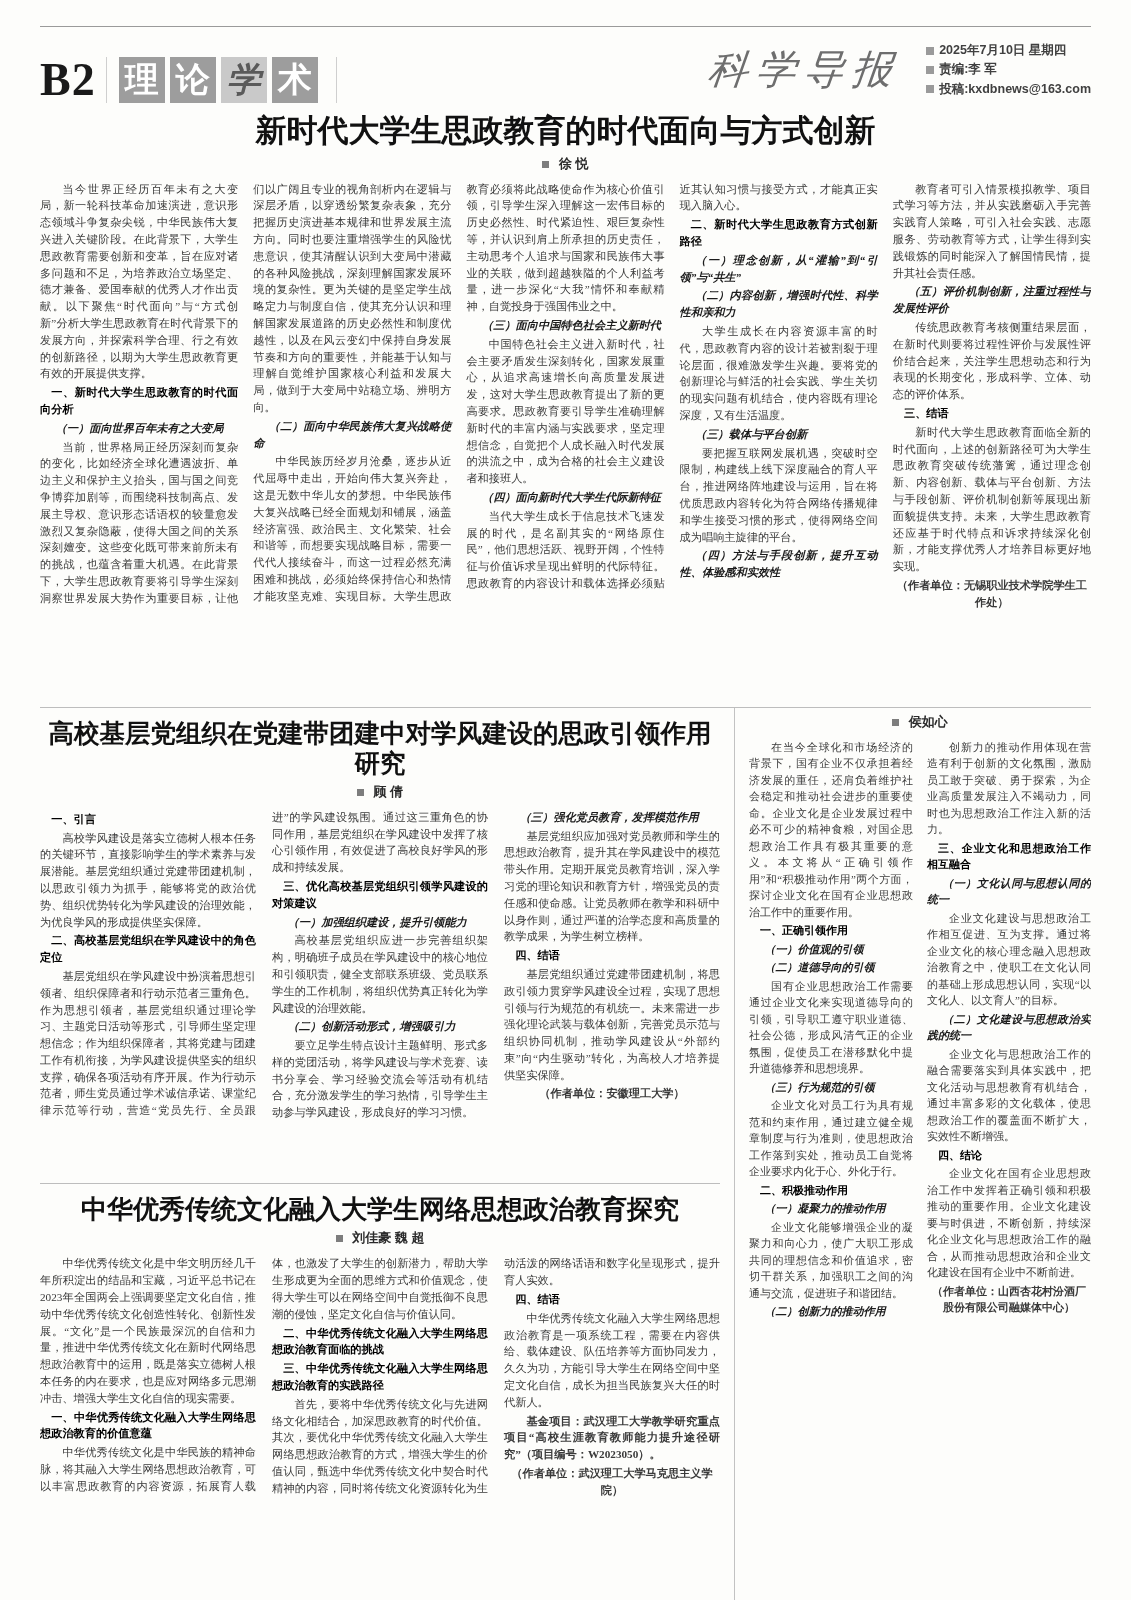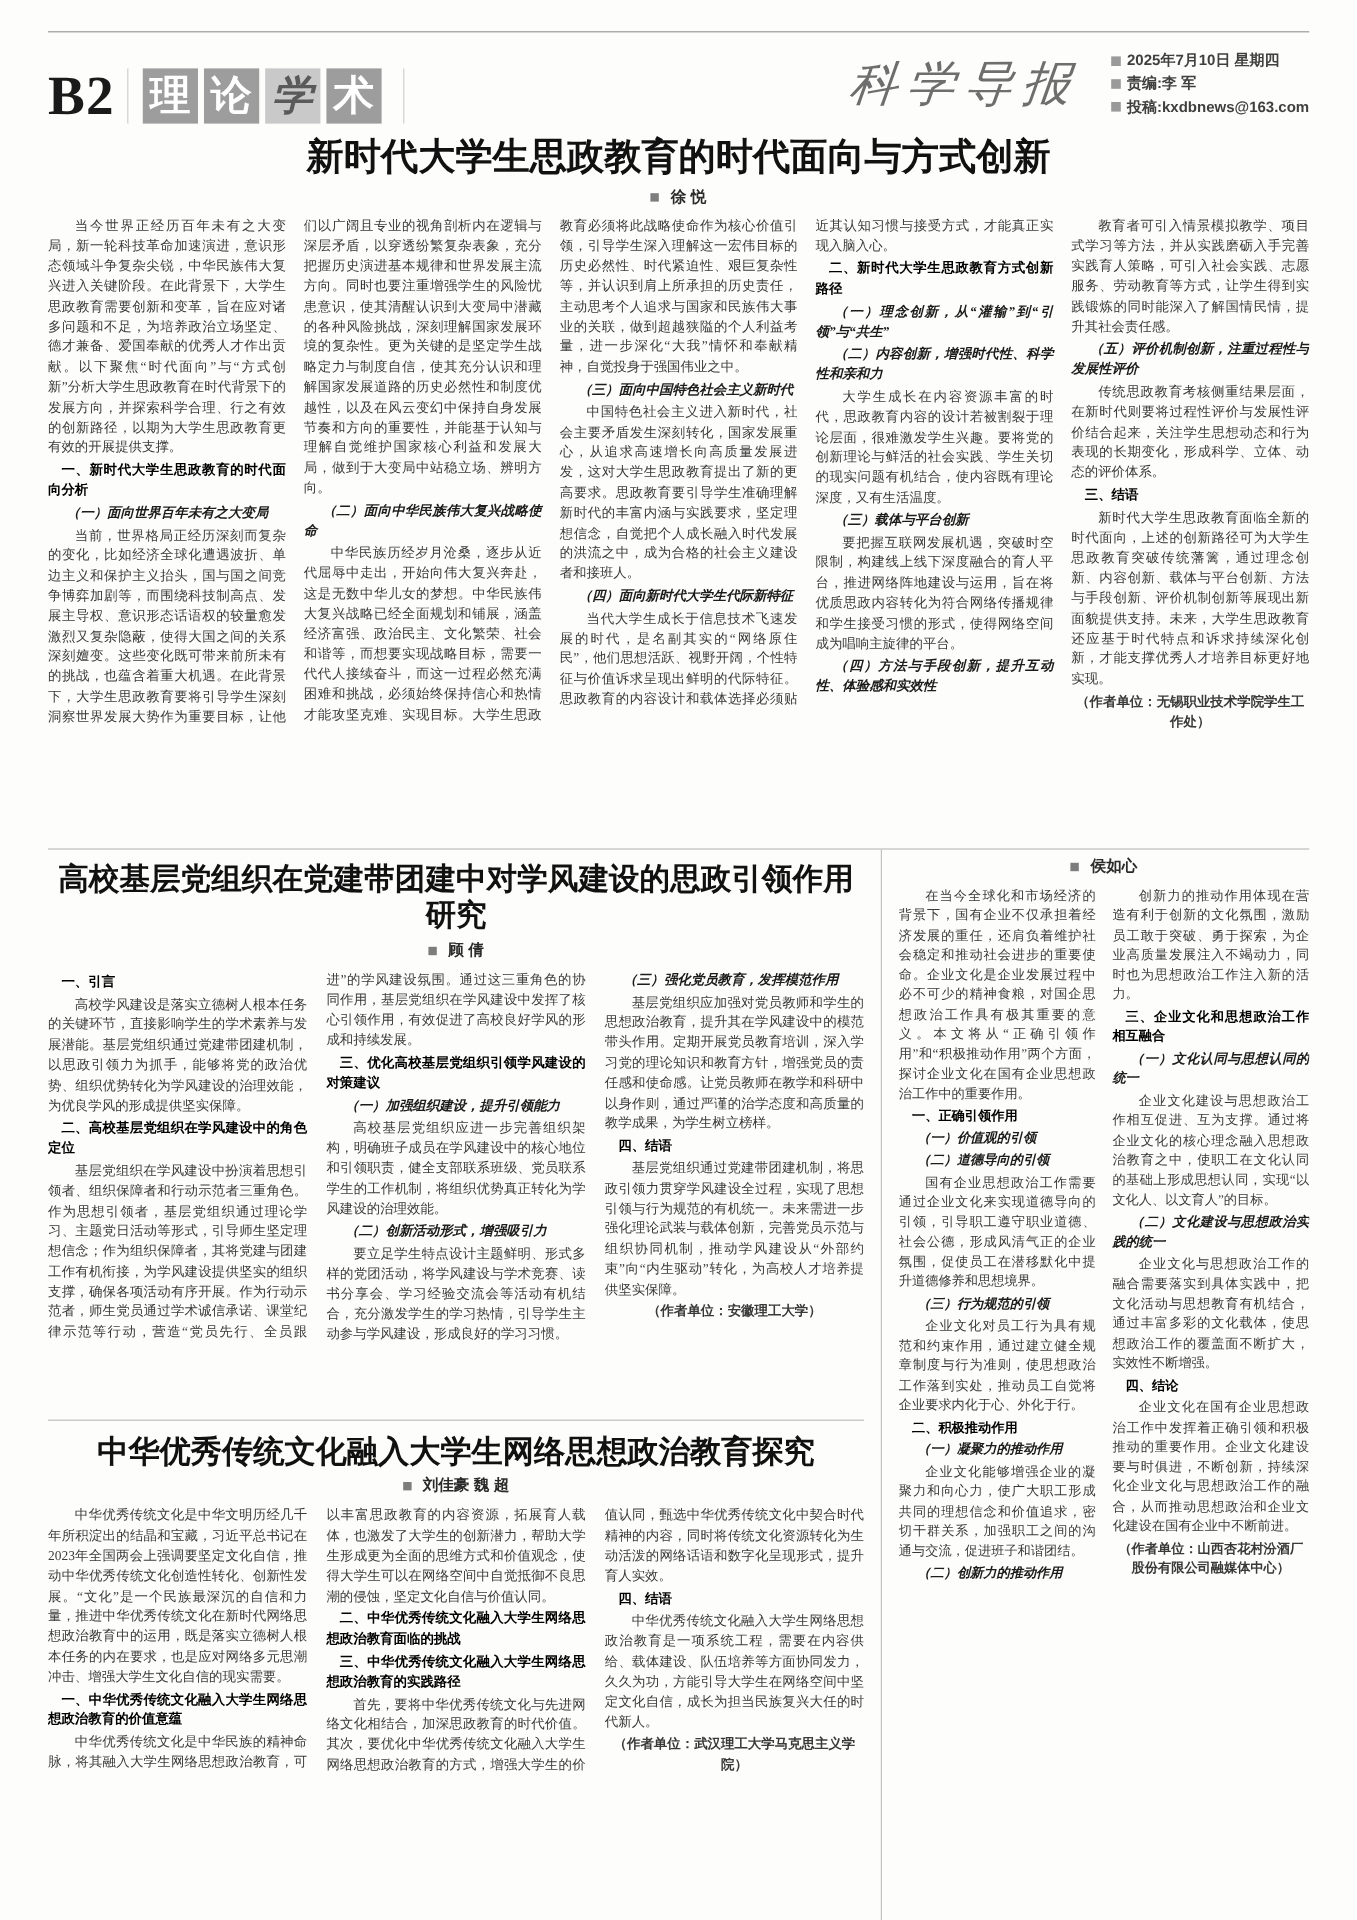--- a/index.html
+++ b/index.html
@@ -173,20 +173,21 @@
         </div>
         <div class="body" id="a4-body">
             <div class="blk-p">中华优秀传统文化是中华文明历经几千年所积淀出的结晶和宝藏，习近平总书记在2023年全国两会上强调要坚定文化自信，推动中华优秀传统文化创造性转化、创新性发展。“文化”是一个民族最深沉的自信和力量，推进中华优秀传统文化在新时代网络思想政治教育中的运用，既是落实立德树人根本任务的内在要求，也是应对网络多元思潮冲击、增强大学生文化自信的现实需要。</div>
             <div class="blk-h">一、中华优秀传统文化融入大学生网络思想政治教育的价值意蕴</div>
             <div class="blk-p">中华优秀传统文化是中华民族的精神命脉，将其融入大学生网络思想政治教育，可以丰富思政教育的内容资源，拓展育人载体，也激发了大学生的创新潜力，帮助大学生形成更为全面的思维方式和价值观念，使得大学生可以在网络空间中自觉抵御不良思潮的侵蚀，坚定文化自信与价值认同。</div>
             <div class="blk-h">二、中华优秀传统文化融入大学生网络思想政治教育面临的挑战</div>
             <div class="blk-h">三、中华优秀传统文化融入大学生网络思想政治教育的实践路径</div>
             <div class="blk-p">首先，要将中华优秀传统文化与先进网络文化相结合，加深思政教育的时代价值。其次，要优化中华优秀传统文化融入大学生网络思想政治教育的方式，增强大学生的价值认同，甄选中华优秀传统文化中契合时代精神的内容，同时将传统文化资源转化为生动活泼的网络话语和数字化呈现形式，提升育人实效。</div>
             <div class="blk-h">四、结语</div>
             <div class="blk-p">中华优秀传统文化融入大学生网络思想政治教育是一项系统工程，需要在内容供给、载体建设、队伍培养等方面协同发力，久久为功，方能引导大学生在网络空间中坚定文化自信，成长为担当民族复兴大任的时代新人。</div>
+            <div class="blk-fund">基金项目：武汉理工大学教学研究重点项目“高校生涯教育教师能力提升途径研究”（项目编号：W2023050）。</div>
             <div class="blk-attr">（作者单位：武汉理工大学马克思主义学院）</div>
           </div>
       </div>
 
     </div>
 
     <div class="lower-right">
 
       <div>
         <div class="byline">

